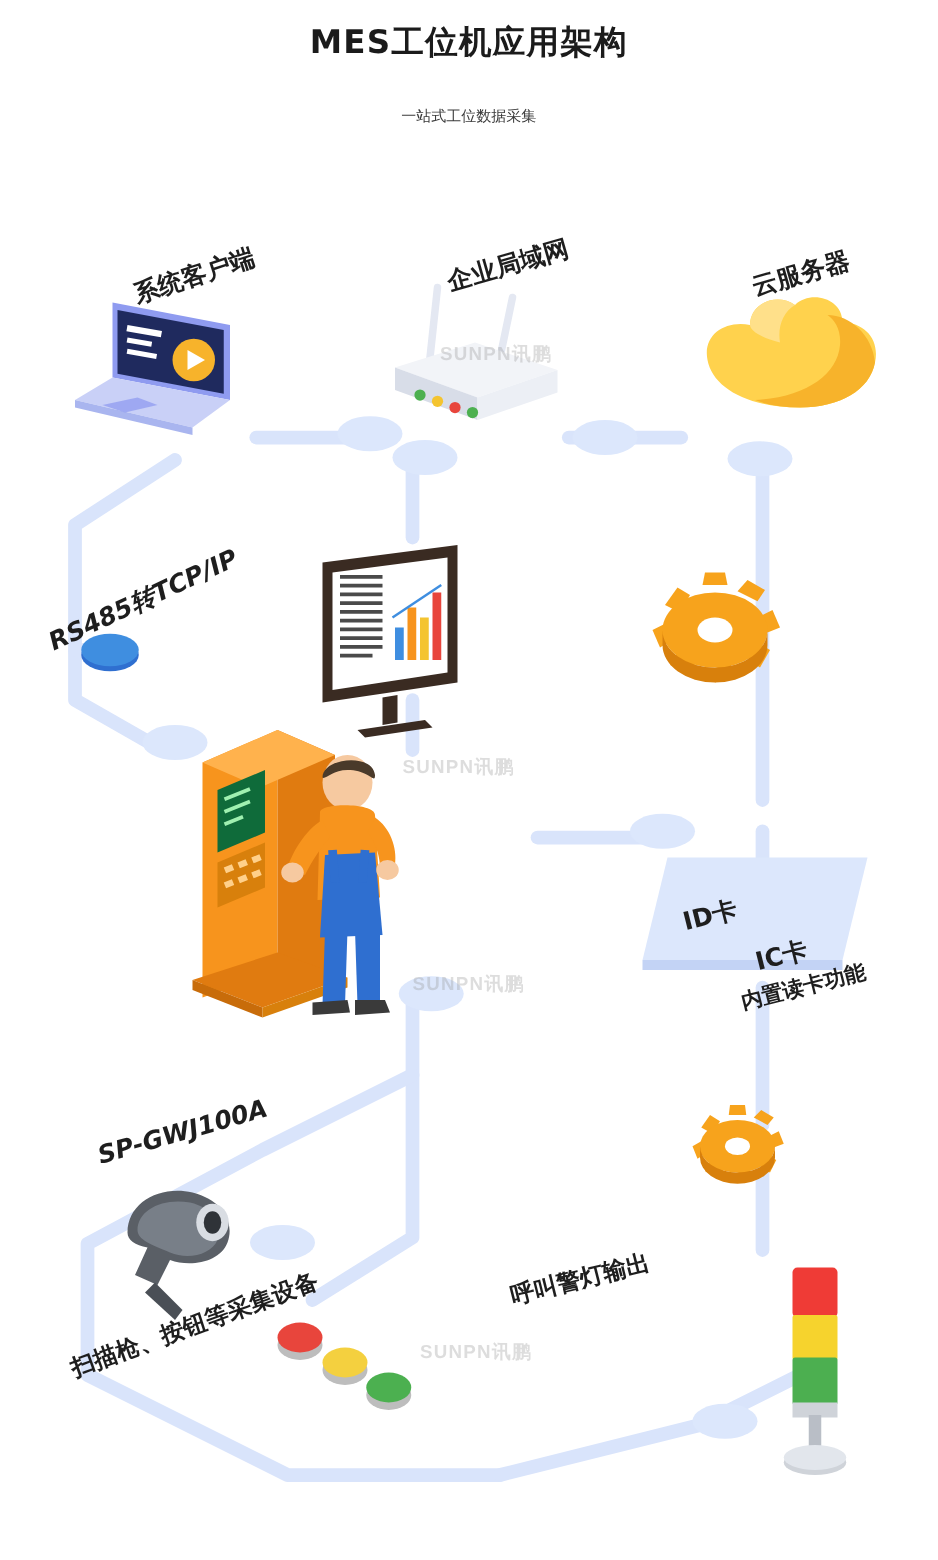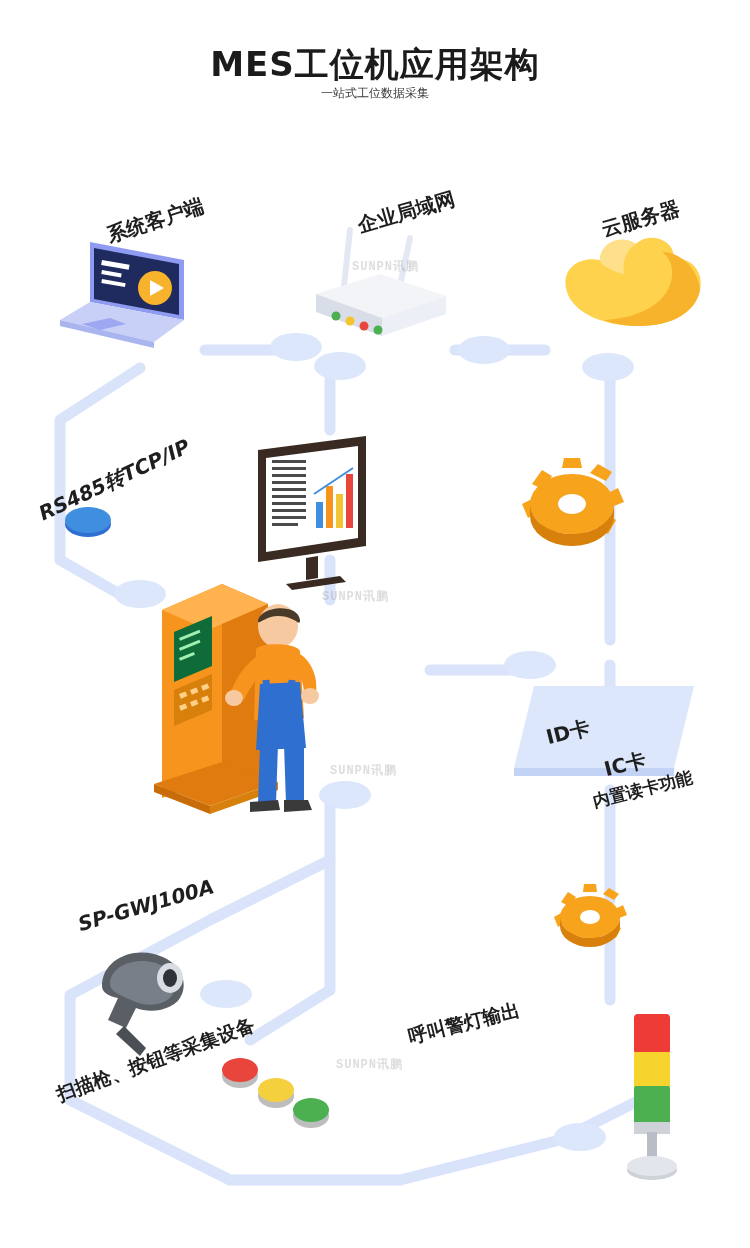--- a/index.html
+++ b/index.html
@@ -16,24 +16,24 @@
   #stage {
     position: absolute;
     left: 0; top: 0;
     width: 750px; height: 1248px;
     background: #ffffff;
   }
 
   
   .title {
     position: absolute;
-    left: 0; top: 42px;
+    left: 0; top: 16px;
     width: 750px;
     text-align: center;
-    font-size: 34px;
+    font-size: 26px;
     font-weight: bold;
     letter-spacing: 1px;
     color: #1b1b1b;
     font-family: "DejaVu Sans", sans-serif;
   }
   .subtitle {
     position: absolute;
     left: 0; top: 85px;
     width: 750px;
     text-align: center;
@@ -60,26 +60,27 @@
   .lbl.rot {
     transform-origin: left bottom;
   }
 
   .node { position: absolute; }
 
   
   .wm {
     position: absolute;
     color: rgba(150,150,150,0.32);
-    font-size: 12px;
+    font-size: 15px;
     font-weight: bold;
     letter-spacing: 1px;
-    font-family: Liberation Mono, monospace;
+    font-family: Liberation Sans, sans-serif;
     white-space: nowrap;
     pointer-events: none;
+    margin-top: 16px;
   }
 </style>
 </head>
 <body>
 
 <div id="stage">
 
   <div class="title">MES工位机应用架构</div>
   <div class="subtitle">一站式工位数据采集</div>
 

